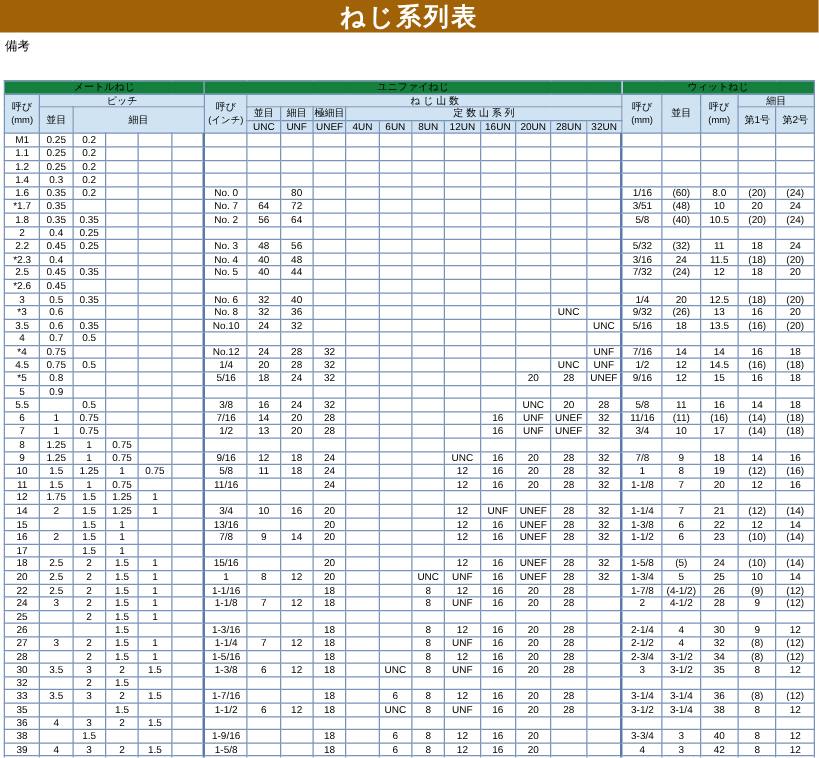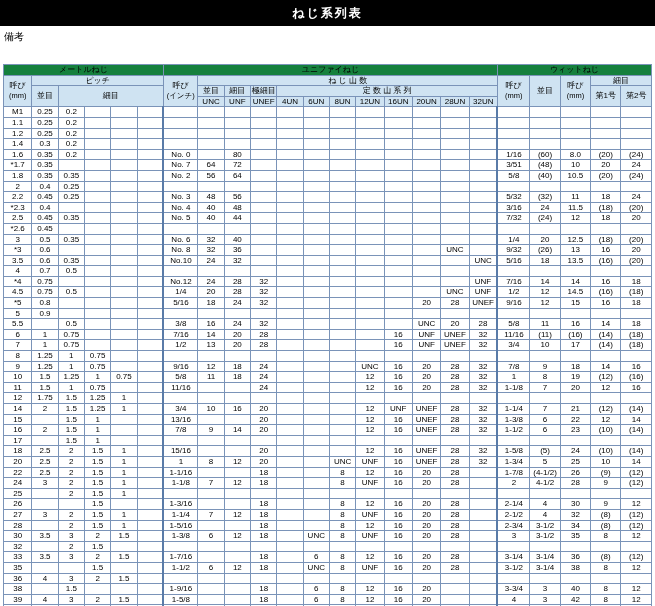--- a/index.html
+++ b/index.html
@@ -8,23 +8,23 @@
     background:#ffffff;
     font-family:"Liberation Sans","DejaVu Sans",sans-serif;
     font-size:9px;
     color:#000;
     -webkit-font-smoothing:antialiased;
   }
   #page{position:relative;width:655px;height:606px;overflow:hidden;}
 
   
   .titlebar{
-    height:26px;background:#000000;color:#fff;
+    height:26px;background:#a16207;color:#fff;
     display:flex;align-items:center;justify-content:center;
-    font-size:12px;font-weight:bold;letter-spacing:2px;
+    font-size:20px;font-weight:bold;letter-spacing:2px;
   }
 
   
   .notes{
     display:flex;align-items:flex-start;
     padding:3px 0 20px 4px;
     font-size:10px;
   }
   .notes-label{width:34px;flex:0 0 34px;padding-top:1px;}
   .notes-list{line-height:1.35;}

